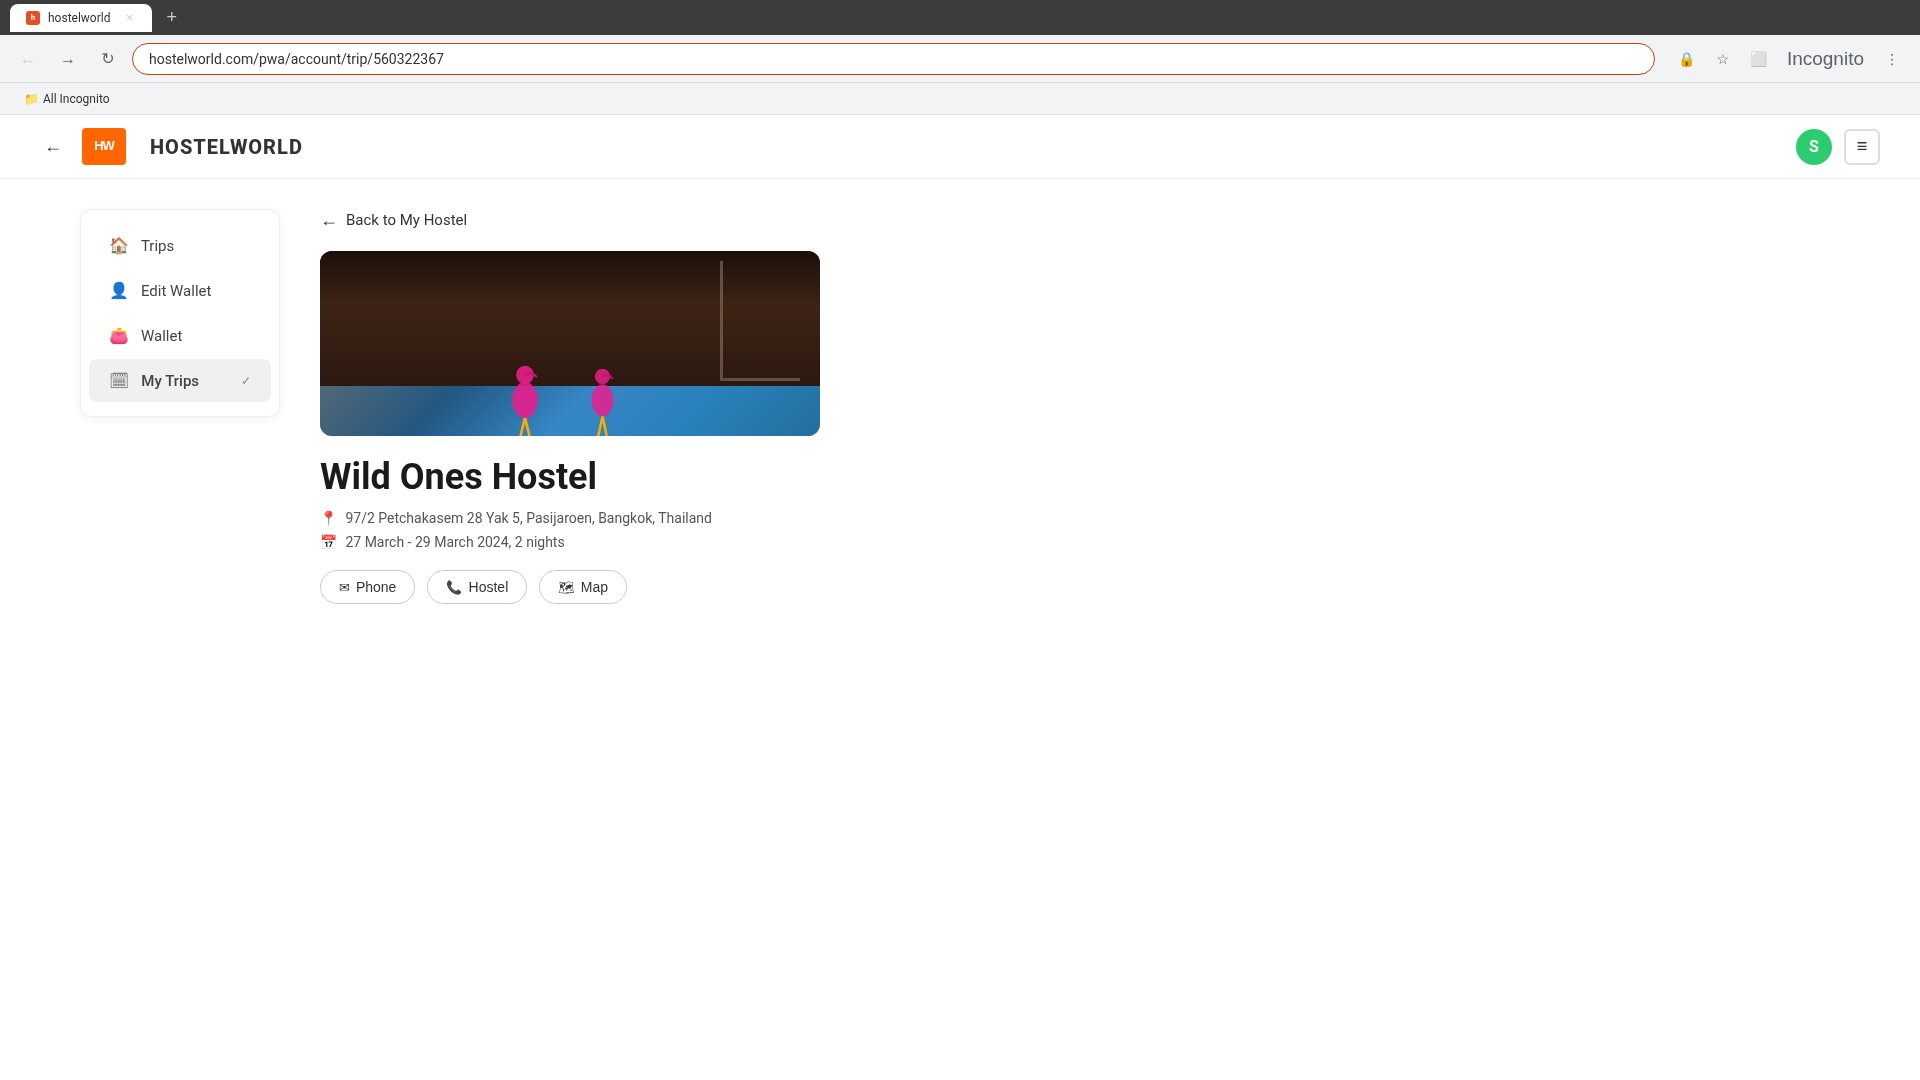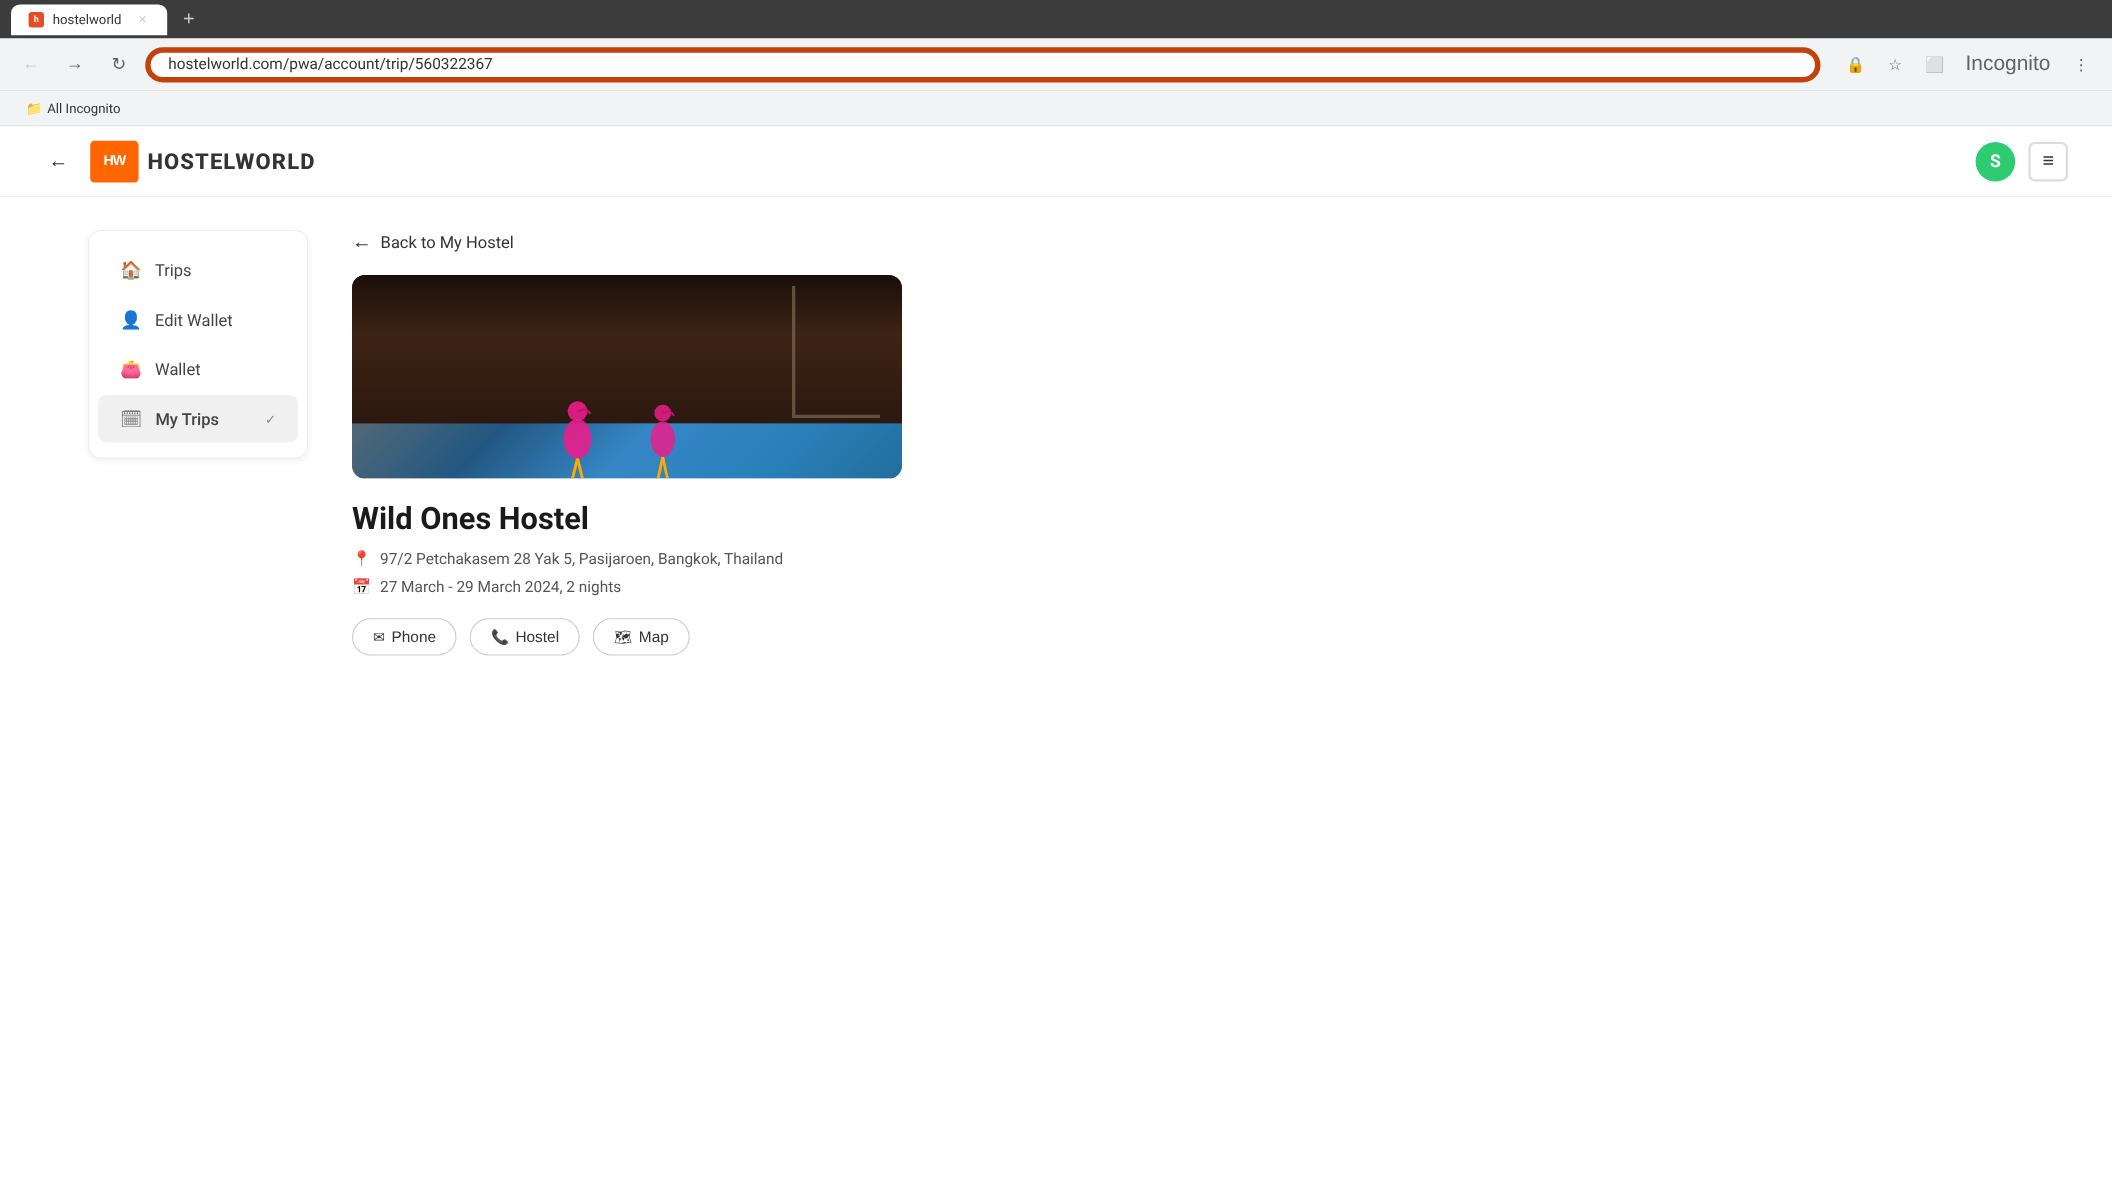--- a/index.html
+++ b/index.html
@@ -9,32 +9,32 @@
     .browser-chrome { background: #3c3c3c; height: 35px; display: flex; align-items: center; padding: 0 10px; gap: 8px; }
     .browser-tab { background: #fff; border-radius: 8px 8px 0 0; padding: 6px 16px; font-size: 12px; color: #333; display: flex; align-items: center; gap: 8px; height: 28px; }
     .browser-tab .favicon { width: 14px; height: 14px; background: #e44d26; border-radius: 2px; display: flex; align-items: center; justify-content: center; }
     .browser-tab .close-tab { width: 14px; height: 14px; border-radius: 50%; display: flex; align-items: center; justify-content: center; font-size: 10px; color: #666; cursor: pointer; }
     .new-tab-btn { background: none; border: none; color: #ccc; font-size: 18px; cursor: pointer; padding: 2px 6px; }
 
     
     .browser-toolbar { background: #f1f3f4; height: 48px; display: flex; align-items: center; padding: 0 12px; gap: 8px; border-bottom: 1px solid #ddd; }
     .nav-btn { background: none; border: none; cursor: pointer; padding: 6px; border-radius: 50%; color: #5f6368; font-size: 16px; width: 32px; height: 32px; display: flex; align-items: center; justify-content: center; }
     .nav-btn.disabled { color: #ccc; cursor: default; }
-    .address-bar { flex: 1; background: #fff; border: 5px solid #c2410c; border-radius: 20px; height: 32px; display: flex; align-items: center; padding: 0 16px; font-size: 14px; color: #333; }
+    .address-bar { flex: 1; background: #fff; border: 1px solid #c2410c; border-radius: 20px; height: 32px; display: flex; align-items: center; padding: 0 16px; font-size: 14px; color: #333; }
     .toolbar-actions { display: flex; align-items: center; gap: 4px; margin-left: 8px; }
     .toolbar-icon-btn { background: none; border: none; cursor: pointer; padding: 6px; border-radius: 50%; color: #5f6368; width: 32px; height: 32px; display: flex; align-items: center; justify-content: center; font-size: 14px; }
     .incognito-badge { background: none; border: none; color: #5f6368; font-size: 13px; cursor: pointer; padding: 4px 8px; border-radius: 4px; }
     .bookmarks-bar { background: #f1f3f4; height: 32px; display: flex; align-items: center; padding: 0 16px; border-bottom: 1px solid #e0e0e0; font-size: 12px; color: #333; gap: 4px; }
     .bookmarks-bar-item { display: flex; align-items: center; gap: 4px; cursor: pointer; padding: 4px 8px; border-radius: 4px; }
 
     
     .app-header { height: 64px; border-bottom: 1px solid #eee; display: flex; align-items: center; justify-content: space-between; padding: 0 40px; background: #fff; }
     .header-left { display: flex; align-items: center; gap: 16px; }
     .back-btn-header { background: none; border: none; cursor: pointer; color: #333; font-size: 18px; padding: 4px; }
-    .logo { display: flex; align-items: center; gap: 8px; }
+    .logo { display: flex; align-items: center; gap: 24px; }
     .logo-icon { background: #ff6600; color: #fff; font-weight: 900; font-size: 14px; padding: 5px 8px; border-radius: 4px; letter-spacing: -1px; }
     .logo-text { font-size: 20px; font-weight: 800; color: #333; letter-spacing: 1px; text-transform: uppercase; }
     .header-right { display: flex; align-items: center; gap: 12px; }
     .user-avatar { width: 36px; height: 36px; border-radius: 50%; background: #2ecc71; color: #fff; font-weight: bold; font-size: 16px; display: flex; align-items: center; justify-content: center; cursor: pointer; }
     .hamburger-btn { background: none; border: 2px solid #ddd; border-radius: 6px; cursor: pointer; width: 36px; height: 36px; display: flex; align-items: center; justify-content: center; color: #333; }
 
     
     .main-layout { display: flex; padding: 30px 80px; gap: 40px; min-height: calc(1080px - 64px - 35px - 48px - 32px); }
 
     
@@ -51,21 +51,21 @@
     .back-to-trips { display: flex; align-items: center; gap: 8px; color: #333; font-size: 15px; cursor: pointer; margin-bottom: 20px; text-decoration: none; }
     .back-arrow { font-size: 18px; }
 
     
     .hostel-image-container { width: 100%; max-width: 500px; height: 185px; border-radius: 12px; overflow: hidden; margin-bottom: 20px; }
     .hostel-image { width: 100%; height: 100%; background: linear-gradient(135deg, #2c1810 0%, #8B4513 20%, #1a1a2e 40%, #4a90d9 60%, #2980b9 80%, #1a5276 100%); position: relative; display: flex; align-items: flex-end; justify-content: center; }
     .flamingo-1 { position: absolute; bottom: 0; left: 35%; width: 60px; height: 90px; }
     .flamingo-2 { position: absolute; bottom: 0; left: 50%; width: 55px; height: 85px; }
 
     
-    .hostel-name { font-size: 28px; font-weight: 700; color: #1a1a1a; margin-bottom: 12px; }
+    .hostel-name { font-size: 36px; font-weight: 700; color: #1a1a1a; margin-bottom: 12px; }
     .hostel-detail { display: flex; align-items: center; gap: 8px; color: #555; font-size: 14px; margin-bottom: 8px; }
     .detail-icon { font-size: 14px; color: #777; }
 
     
     .action-buttons { display: flex; gap: 12px; margin-top: 20px; }
     .action-btn { display: flex; align-items: center; gap: 6px; padding: 8px 18px; border: 1.5px solid #ccc; border-radius: 20px; background: #fff; cursor: pointer; font-size: 14px; color: #333; }
     .action-btn-icon { font-size: 13px; }
 
     
     .pool-area { position: absolute; bottom: 0; left: 0; right: 0; height: 50px; background: rgba(41,128,185,0.6); }

